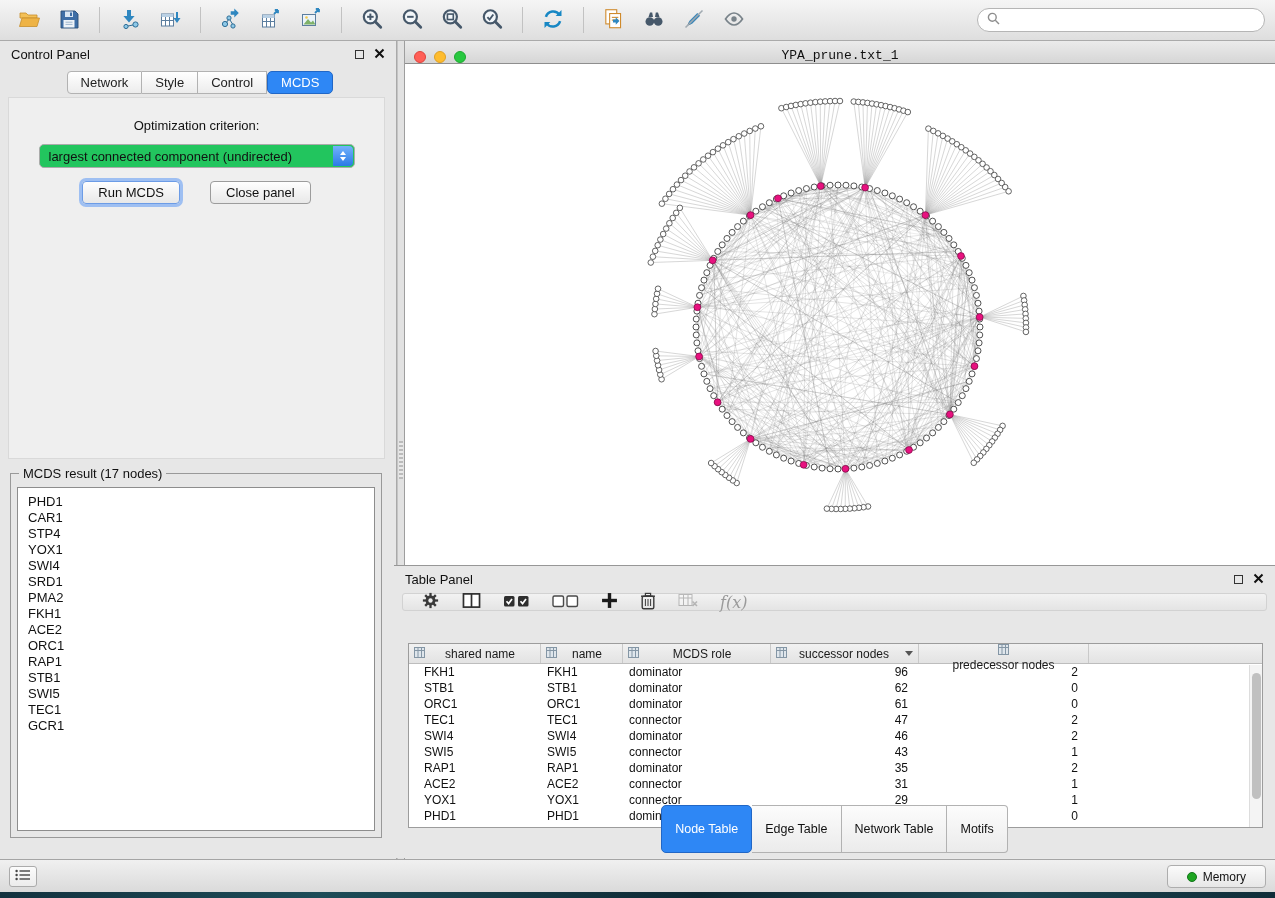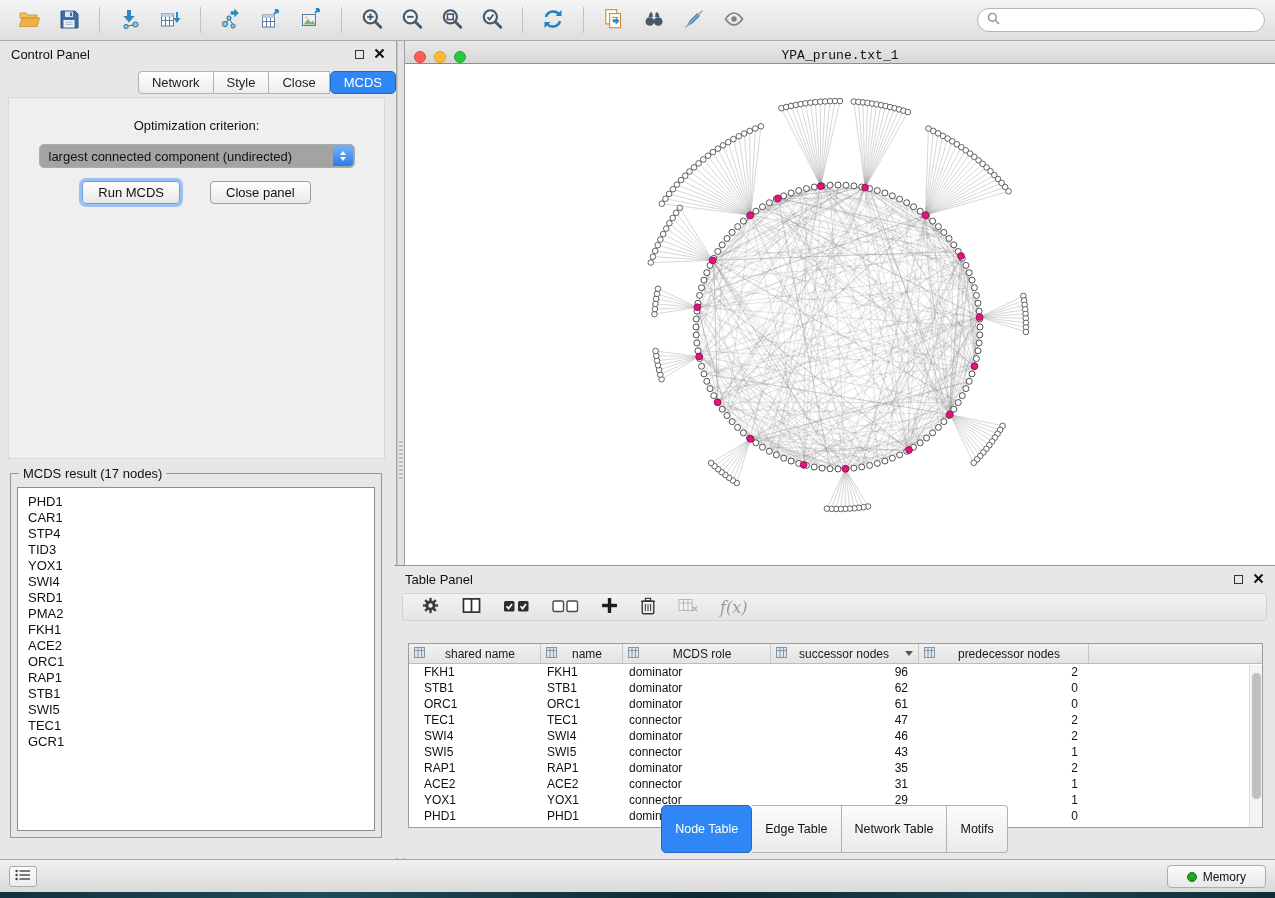--- a/index.html
+++ b/index.html
@@ -19,29 +19,29 @@
   .search-box input { border:none; outline:none; flex:1; font-size:12px; background:transparent; }
 
   
   .panel-header { height:26px; display:flex; align-items:center; padding:0 11px; font-size:13px; color:#111; }
   .ph-icons { margin-left:auto; display:flex; gap:10px; align-items:center; }
   .float-icon { width:9px; height:9px; border:1.5px solid #333; display:inline-block; }
 
   
   .control-panel { position:absolute; left:0; top:41px; width:397px; height:818px;
     background:#e7e7e7; border-right:1px solid #a9a9a9; }
-  .cp-tabs { position:absolute; left:4px; right:0; top:30px; display:flex; justify-content:flex-end; }
+  .cp-tabs { position:absolute; left:4px; right:0; top:30px; display:flex; justify-content:center; }
   .cp-tab { font-size:13px; padding:3px 13px; background:linear-gradient(#ffffff,#ececec);
     border:1px solid #b2b2b2; color:#222; margin:0; border-left-width:0; }
   .cp-tab:first-child { border-left-width:1px; border-radius:4px 0 0 4px; }
   .cp-tab.sel { background:#2e87f5; color:#fff; border:1px solid #2167c6; border-radius:5px; }
   .cp-inner { position:absolute; left:8px; right:11px; top:56px; height:362px;
     background:#efefef; border:1px solid #d9d9d9; }
   .crit-label { margin-top:20px; text-align:center; font-size:13px; color:#111; }
-  .dropdown { margin:11px auto 0; width:316px; height:24px; background:#a3a3a3;
+  .dropdown { margin:11px auto 0; width:316px; height:24px; background:#22c55e;
     border:1px solid #ababab; border-radius:5px; display:flex; align-items:center;
     position:relative; font-size:13px; padding-left:9px; color:#111; }
   .dd-cap { position:absolute; right:1px; top:1px; bottom:1px; width:20px;
     border-radius:0 4px 4px 0; background:linear-gradient(#73b2fb,#2a7ae6);
     display:flex; flex-direction:column; align-items:center; justify-content:center; gap:2px; }
   .tri-up { width:0; height:0; border-left:3.5px solid transparent; border-right:3.5px solid transparent; border-bottom:4.5px solid #fff; }
   .tri-down { width:0; height:0; border-left:3.5px solid transparent; border-right:3.5px solid transparent; border-top:4.5px solid #fff; }
   .btn-row { display:flex; justify-content:center; gap:30px; margin-top:13px; }
   .btn { font-size:13px; padding:3px 15px; border:1px solid #9c9c9c; border-radius:4px;
     background:linear-gradient(#fefefe,#e8e8e8); color:#111; }
@@ -67,33 +67,33 @@
   .tl.red { background:#ff5f57; border:1px solid #df433c; }
   .tl.yellow { background:#febc2e; border:1px solid #dfa023; }
   .tl.green { background:#28c840; border:1px solid #1da82f; }
   .net-title { position:absolute; left:0; right:0; text-align:center; font-size:13px; color:#111; }
   .net-canvas { position:absolute; left:0; right:0; top:23px; bottom:0; background:#fff; }
   .net-canvas svg { width:100%; height:100%; display:block; }
 
   
   .table-panel { position:absolute; left:394px; top:565px; right:0; height:293px;
     background:#e7e7e7; border-top:1px solid #979797; }
-  .tp-toolbar { position:absolute; left:8px; right:8px; top:27px; height:28px;
+  .tp-toolbar { position:absolute; left:8px; right:8px; top:27px; height:18px;
     background:linear-gradient(#f2f2f2,#e4e4e4); border:1px solid #d2d2d2; border-radius:3px;
     display:flex; align-items:center; gap:22px; padding:0 18px; }
   .tp-tool { display:flex; align-items:center; background:none; border:none; }
   .fx-label { font-family:"DejaVu Serif", serif; font-style:italic; font-size:16px; color:#9a9a9a; }
   .ttable { position:absolute; left:14px; right:12px; top:77px; bottom:30px;
     background:#fff; border:1px solid #9c9c9c; overflow:hidden; }
   .thead { display:flex; height:20px; background:linear-gradient(#f1f1f1,#e3e3e3);
     border-bottom:1px solid #bdbdbd; }
   .th { display:flex; align-items:center; border-right:1px solid #c9c9c9; font-size:12px;
     color:#1a1a1a; padding:0 5px; }
   .th .lbl { flex:1; text-align:center; }
-  .c0 { width:132px; } .c1 { width:82px; } .c2 { width:148px; } .c3 { width:148px; } .c4 { width:170px; }
+  .c0 { width:132px; } .c1 { width:82px; } .c2 { width:148px; } .c3 { width:148px; } .c4 { width:170px;flex-direction:column; }
   .th.fill { flex:1; border-right:none; }
   .sort-arrow { width:0; height:0; border-left:4px solid transparent; border-right:4px solid transparent;
     border-top:5px solid #555; margin-left:4px; }
   .trow { display:flex; height:16px; align-items:center; font-size:12px; color:#111; }
   .tcell { padding:0 6px; white-space:nowrap; overflow:hidden; }
   .tcell.c0 { padding-left:15px; }
   .tcell.c3, .tcell.c4 { text-align:right; padding-right:11px; }
   .tscroll { position:absolute; top:21px; right:0; width:13px; bottom:0;
     background:#f4f4f4; border-left:1px solid #ddd; }
   .thumb { position:absolute; top:8px; left:2px; width:9px; height:126px;
@@ -273,21 +273,21 @@
       <span class="ph-icons">
         <span class="float-icon"></span>
         <span><svg width="11" height="11" viewBox="0 0 11 11">
               <path d="M1.5 1.5 9.5 9.5M9.5 1.5 1.5 9.5" stroke="#111" stroke-width="2"></path>
             </svg></span>
       </span>
     </div>
     <div class="cp-tabs">
       <button class="cp-tab">Network</button>
       <button class="cp-tab">Style</button>
-      <button class="cp-tab">Close</button>
+      <button class="cp-tab">Control</button>
       <button class="cp-tab sel">MCDS</button>
     </div>
     <div class="cp-inner">
       <div class="crit-label">Optimization criterion:</div>
       <div class="dropdown">
         <span>largest connected component (undirected)</span>
         <span class="dd-cap">
             <span class="tri-up"></span>
             <span class="tri-down"></span>
           </span>
@@ -296,21 +296,20 @@
         <button class="btn focus">Run MCDS</button>
         <button class="btn">Close panel</button>
       </div>
     </div>
     <fieldset class="result-box">
       <legend>MCDS result (17 nodes)</legend>
       <div class="result-list">
           <div class="mcds-item">PHD1</div>
           <div class="mcds-item">CAR1</div>
           <div class="mcds-item">STP4</div>
-          <div class="mcds-item">TID3</div>
           <div class="mcds-item">YOX1</div>
           <div class="mcds-item">SWI4</div>
           <div class="mcds-item">SRD1</div>
           <div class="mcds-item">PMA2</div>
           <div class="mcds-item">FKH1</div>
           <div class="mcds-item">ACE2</div>
           <div class="mcds-item">ORC1</div>
           <div class="mcds-item">RAP1</div>
           <div class="mcds-item">STB1</div>
           <div class="mcds-item">SWI5</div>

